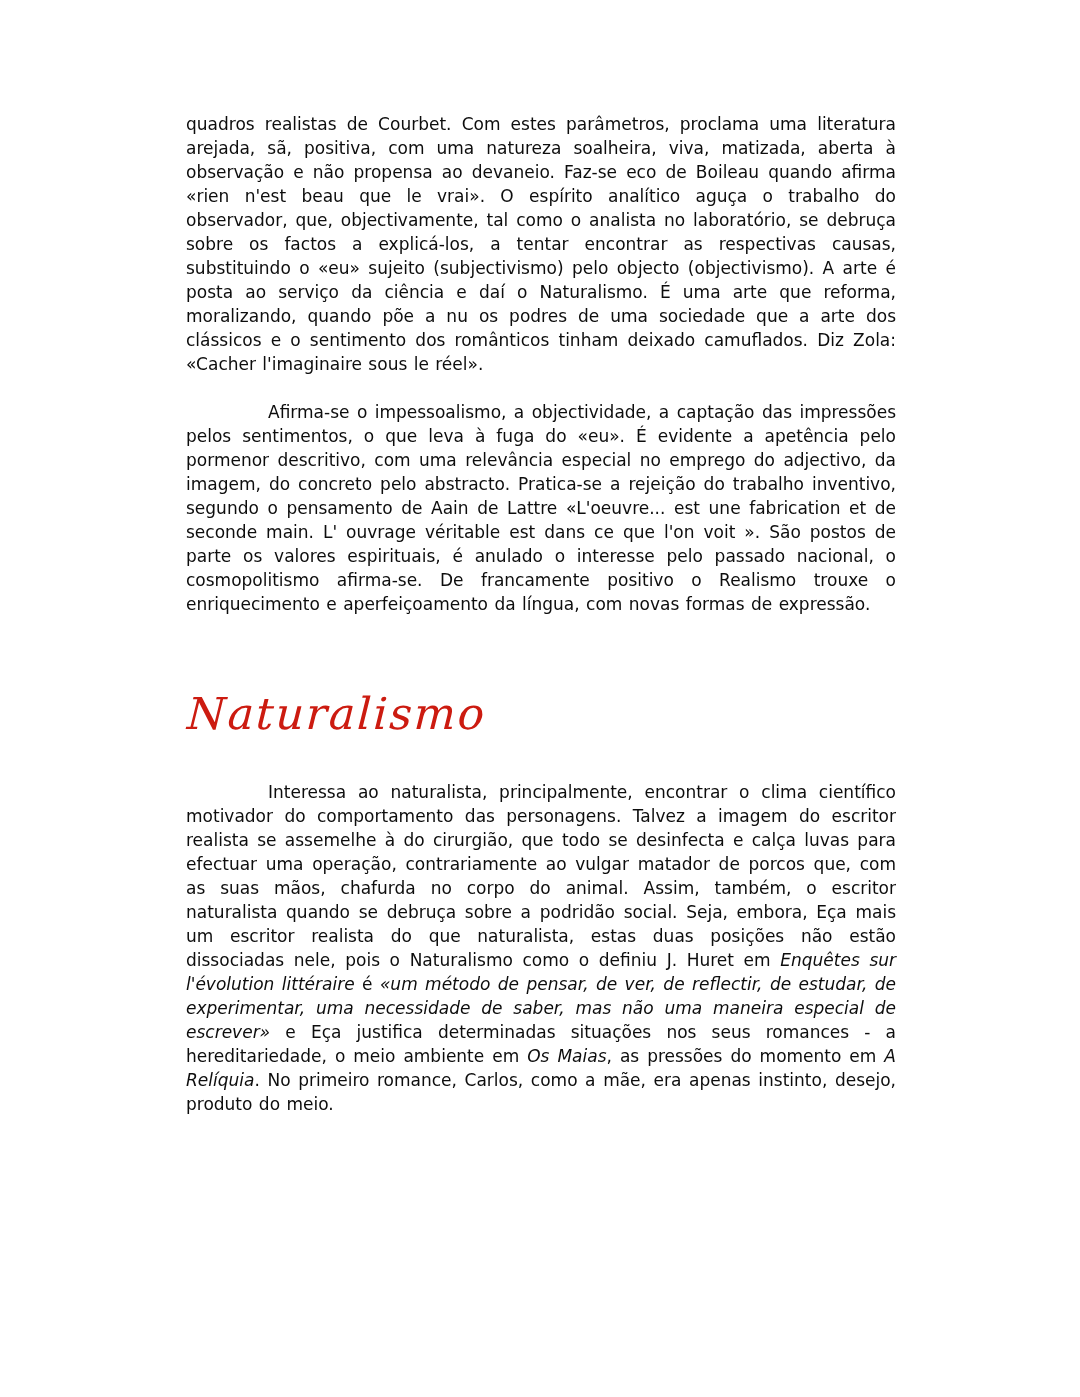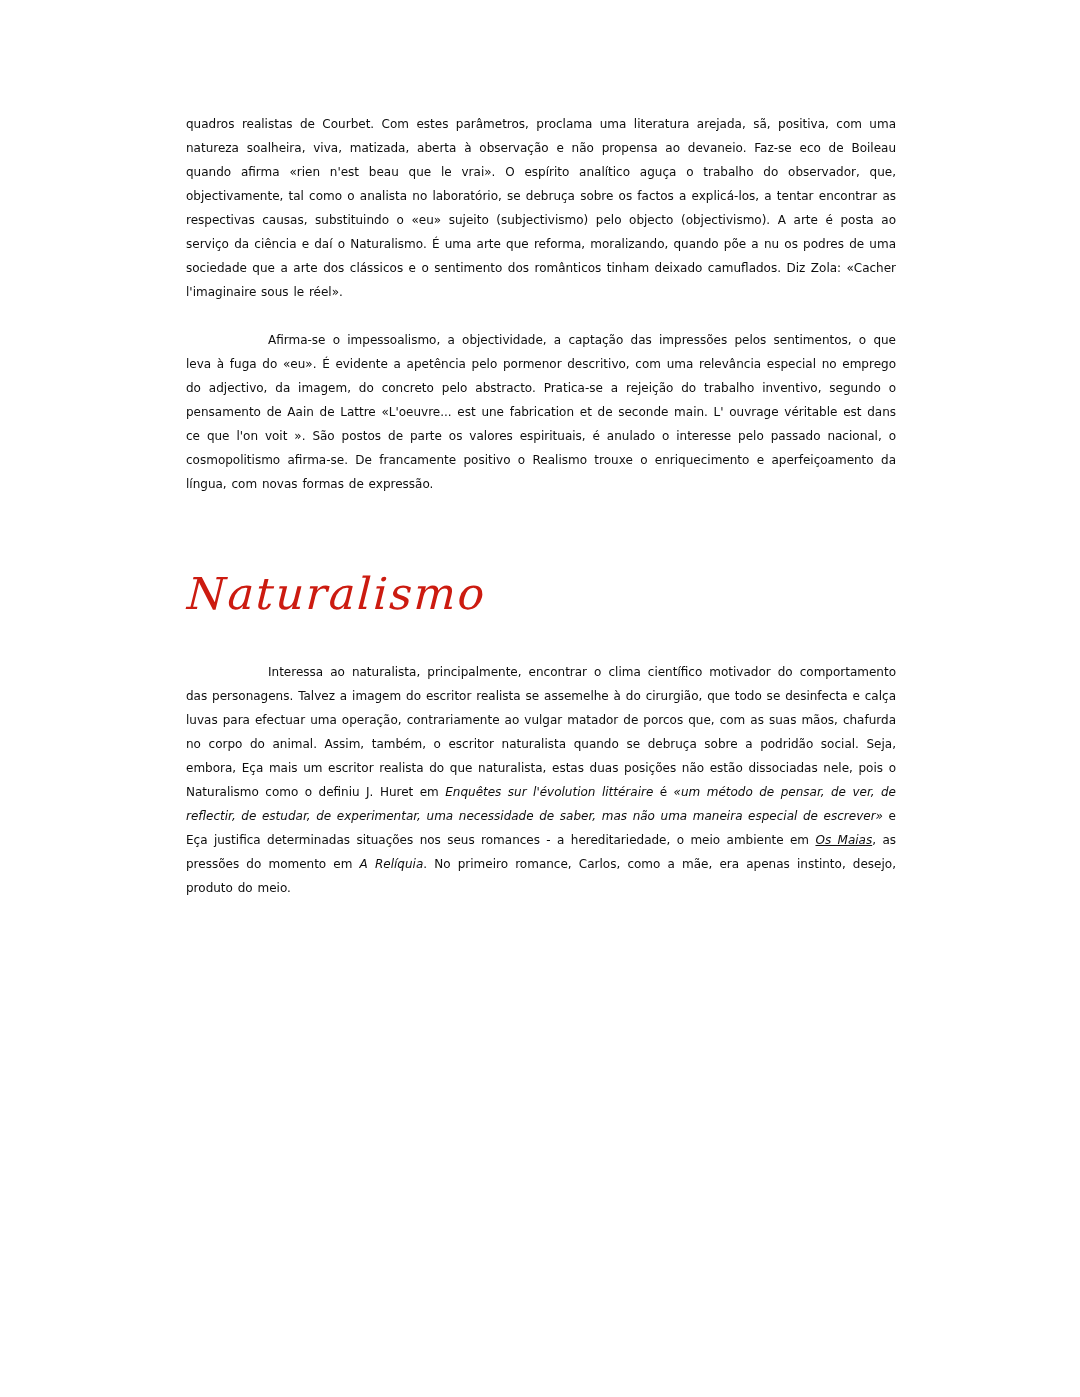--- a/index.html
+++ b/index.html
@@ -13,35 +13,34 @@
     height: 1397px;
     margin: 0 auto;
     background: #ffffff;
     box-sizing: border-box;
     padding: 112px 184px 0 186px;
     font-family: "DejaVu Sans", "Liberation Sans", sans-serif;
     color: #0d0d0d;
     overflow: hidden;
   }
   .para {
-    font-size: 12px;
+    font-size: 17px;
     line-height: 24px;
     text-align: justify;
     margin: 0 0 24px 0;
     word-spacing: 1px;
   }
   .para.indent {
     text-indent: 82px;
   }
   .italic {
     font-style: italic;
   }
   .italic-underline {
     font-style: italic;
-    text-decoration: underline;
   }
   .heading {
     font-family: "DejaVu Serif", "Liberation Serif", serif;
     font-style: italic;
     font-weight: normal;
     font-size: 44px;
     line-height: 52px;
     letter-spacing: 2px;
     color: #cc1b10;
     margin: 72px 0 40px 0;

